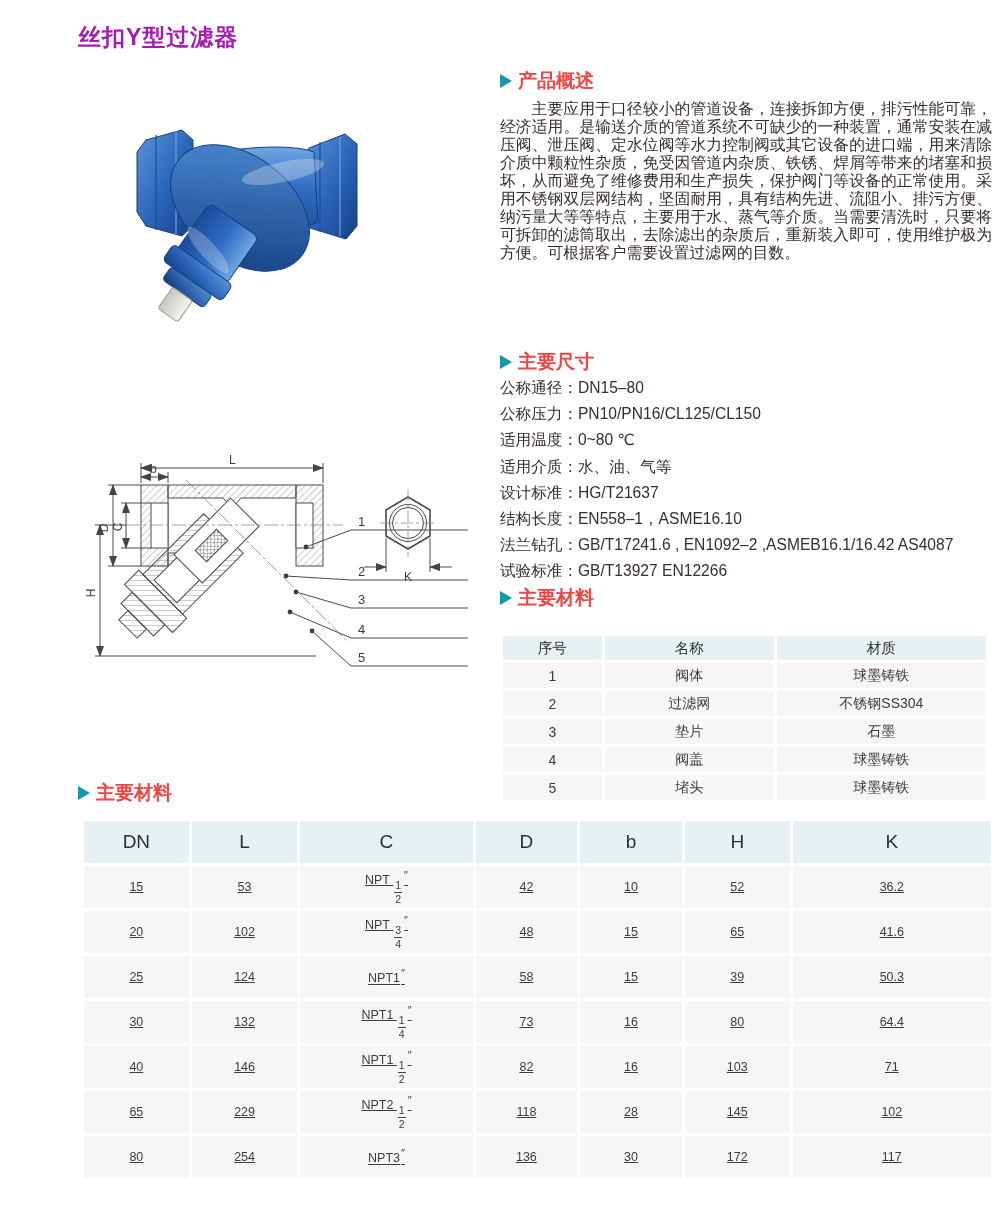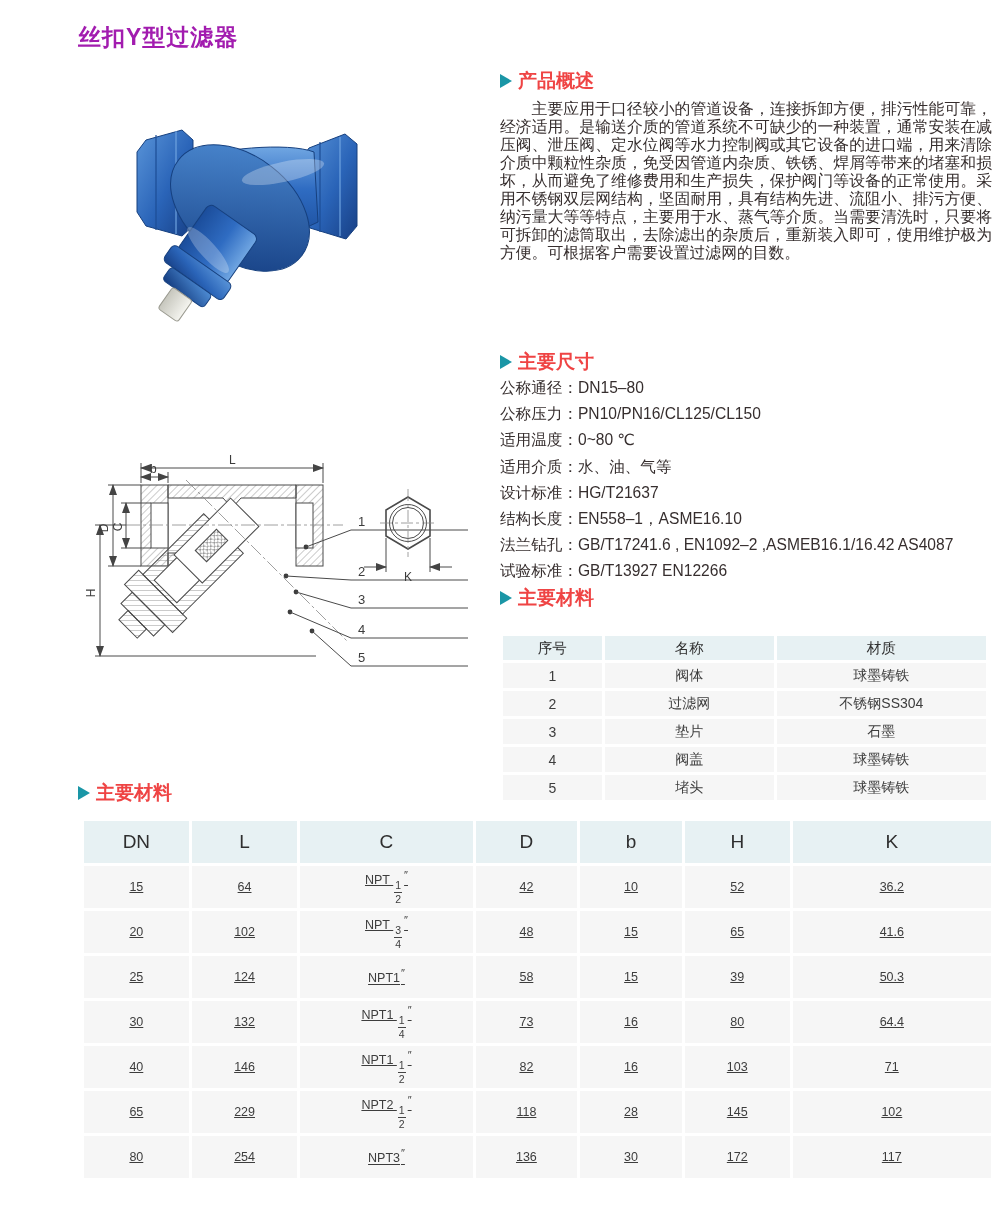--- a/index.html
+++ b/index.html
@@ -296,21 +296,21 @@
             <th>C</th>
             <th>D</th>
             <th>b</th>
             <th>H</th>
             <th>K</th>
           </tr>
         </thead>
         <tbody>
           <tr>
             <td>15</td>
-            <td>64</td>
+            <td>53</td>
             <td>NPT <span class="frac">
                 <span class="fn">1</span>
                 <span class="fd">2</span>
               </span><span class="inch">″</span></td>
             <td>42</td>
             <td>10</td>
             <td>52</td>
             <td>36.2</td>
           </tr>
           <tr>

